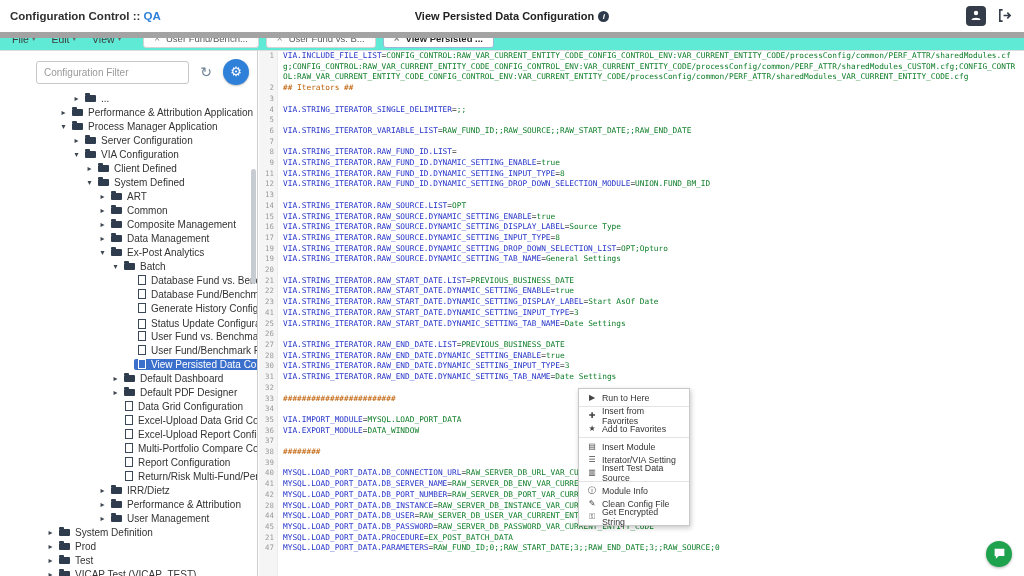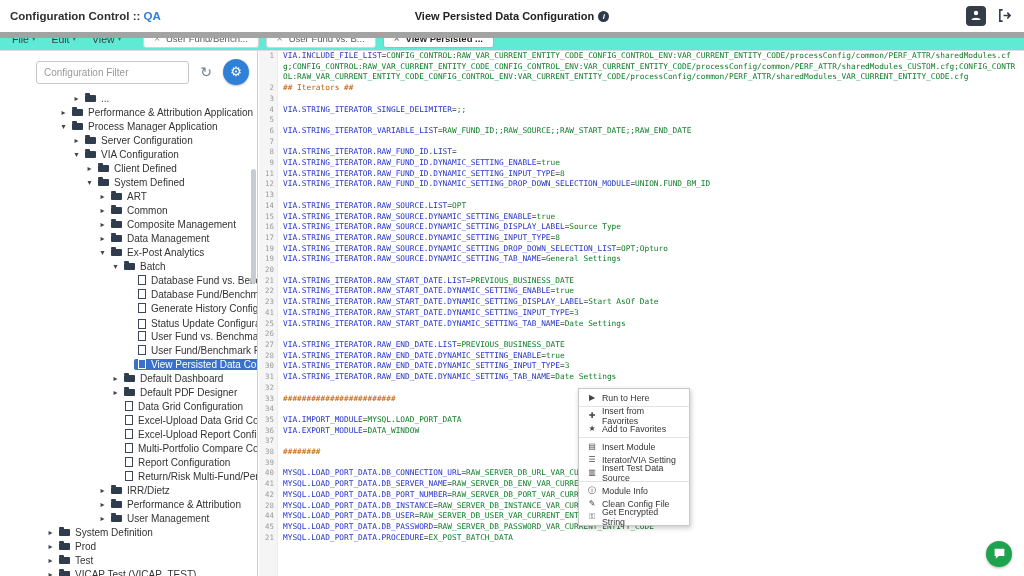--- a/index.html
+++ b/index.html
@@ -565,20 +565,24 @@
         <div class="content"><span class="k">MYSQL.LOAD_PORT_DATA.DB_USER</span><span class="eq">=</span><span class="v">RAW_SERVER_DB_USER_VAR_CURRENT_ENTITY_CODE</span></div>
       </div>
       <div class="code-line">
         <div class="gutter">45</div>
         <div class="content"><span class="k">MYSQL.LOAD_PORT_DATA.DB_PASSWORD</span><span class="eq">=</span><span class="v">RAW_SERVER_DB_PASSWORD_VAR_CURRENT_ENTITY_CODE</span></div>
       </div>
       <div class="code-line">
         <div class="gutter">21</div>
         <div class="content"><span class="k">MYSQL.LOAD_PORT_DATA.PROCEDURE</span><span class="eq">=</span><span class="v">EX_POST_BATCH_DATA</span></div>
       </div>
+      <div class="code-line">
+        <div class="gutter">47</div>
+        <div class="content"><span class="k">MYSQL.LOAD_PORT_DATA.PARAMETERS</span><span class="eq">=</span><span class="v">RAW_FUND_ID;0;;RAW_START_DATE;3;;RAW_END_DATE;3;;RAW_SOURCE;0</span></div>
+      </div>
     </div>
 </div>
 
 <div class="context-menu">
     <div class="cm-item">
       <span class="cm-icon">▶</span>
       <span>Run to Here</span>
     </div>
     <div class="cm-sep"></div>
     <div class="cm-item">

